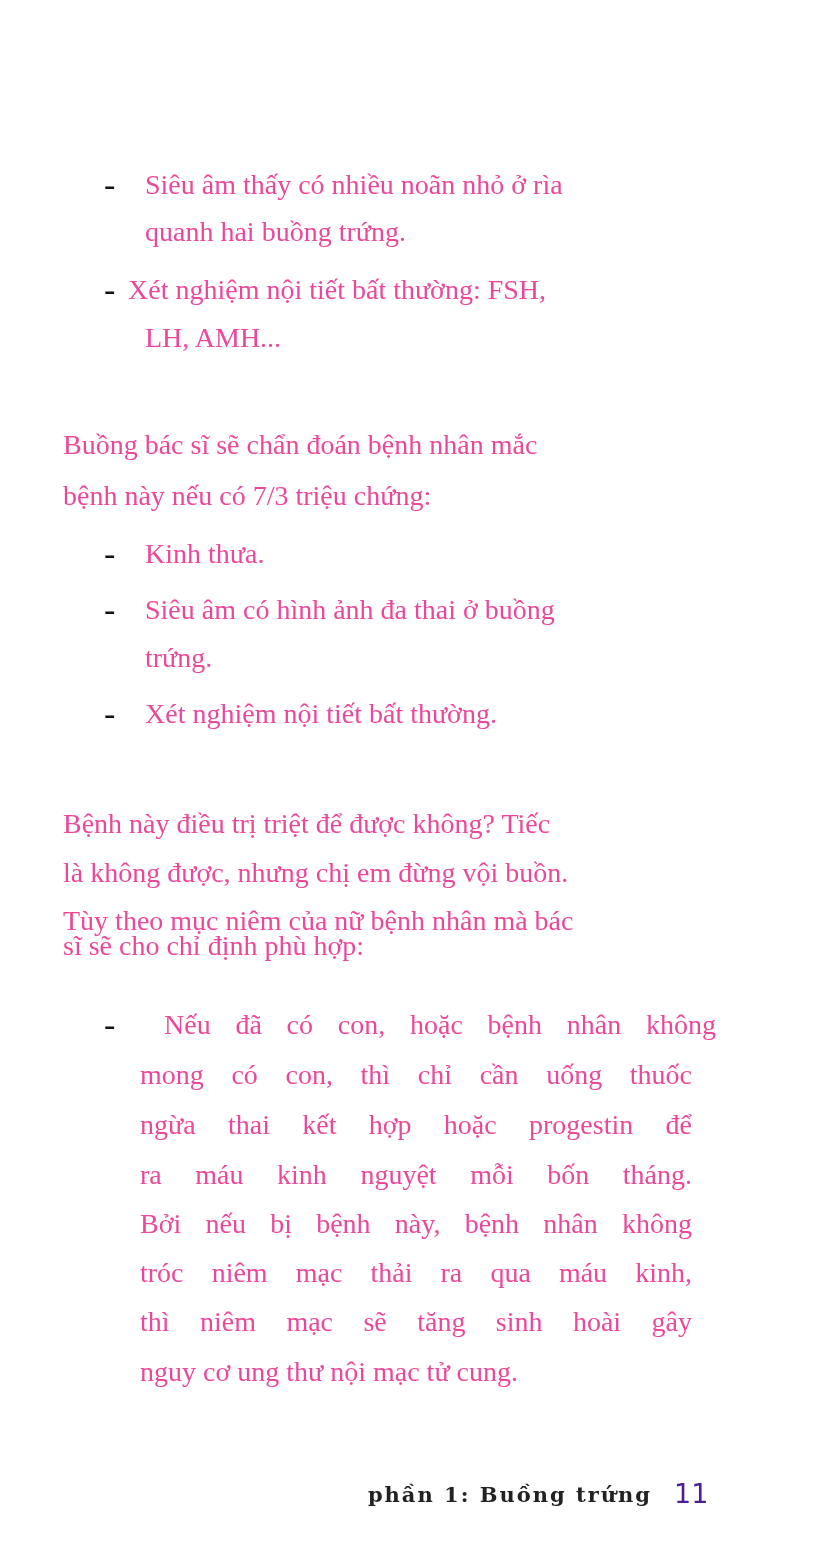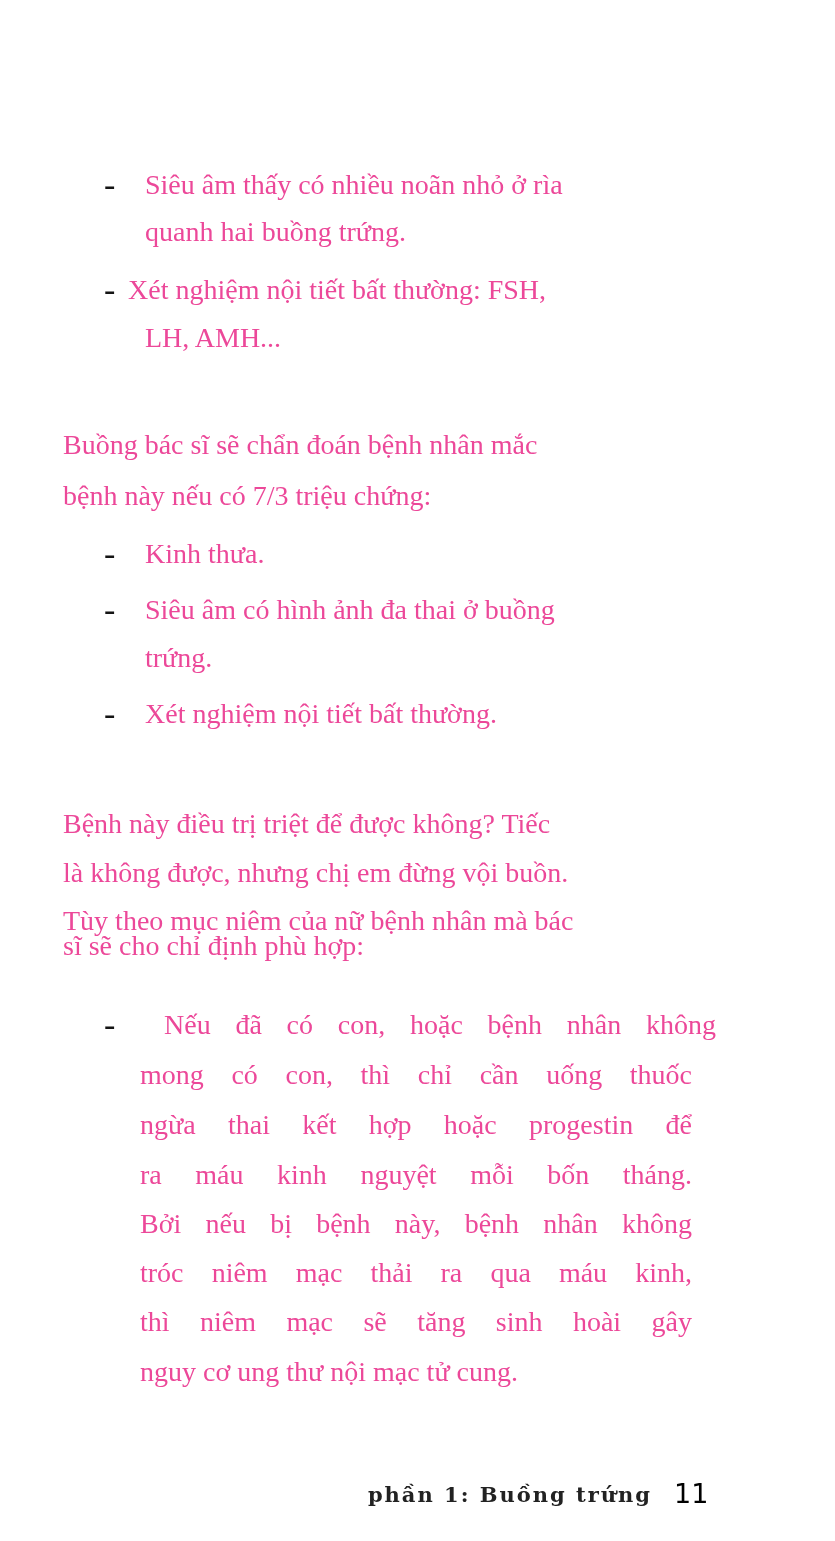--- a/index.html
+++ b/index.html
@@ -54,21 +54,21 @@
       font-size: 21px;
       letter-spacing: 2px;
       color: #222;
     }
     .footer-page {
       position: absolute;
       left: 662px;
       top: 0px;
       font-family: "DejaVu Sans", sans-serif;
       font-size: 27px;
-      color: #000000;
+      color: #4c1d95;
     }
   </style>
 </head>
 <body>
 
 <div class="page">
 
   <div>
     <span class="dash" style="left:104px; top:163px;">-</span>
     <span class="line" style="left:145px; top:163px;">Siêu âm thấy có nhiều noãn nhỏ ở rìa</span>

